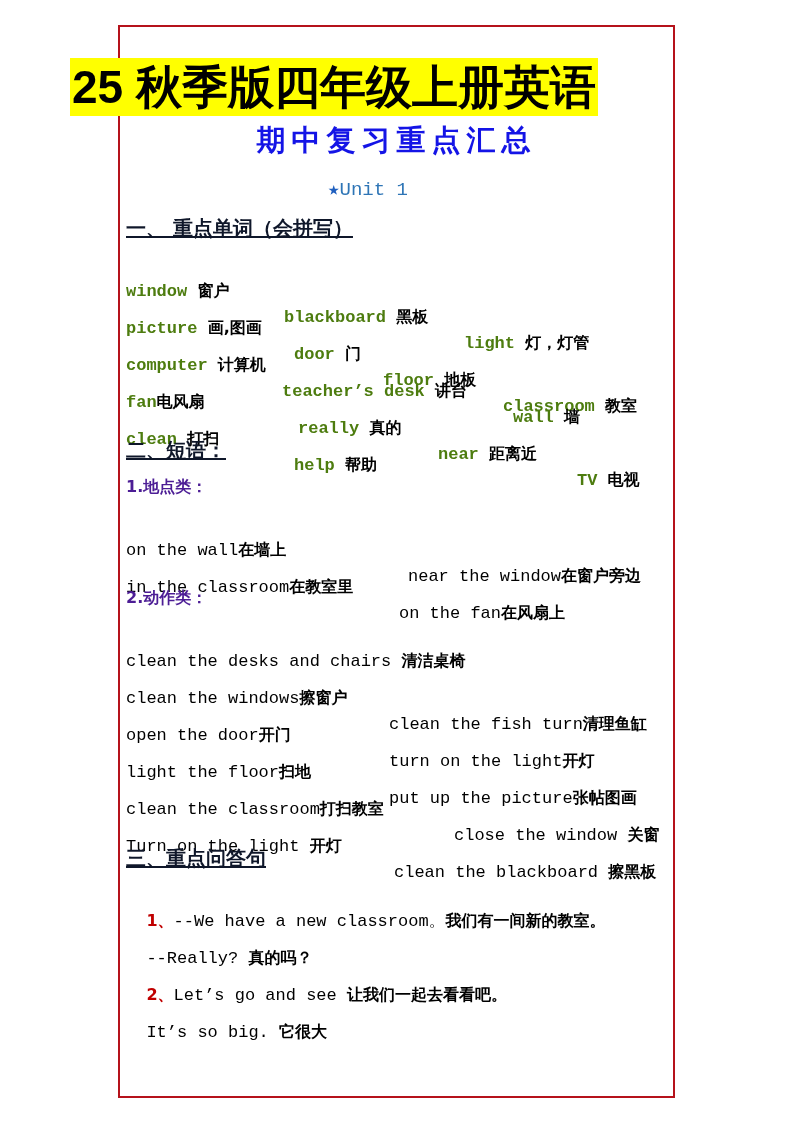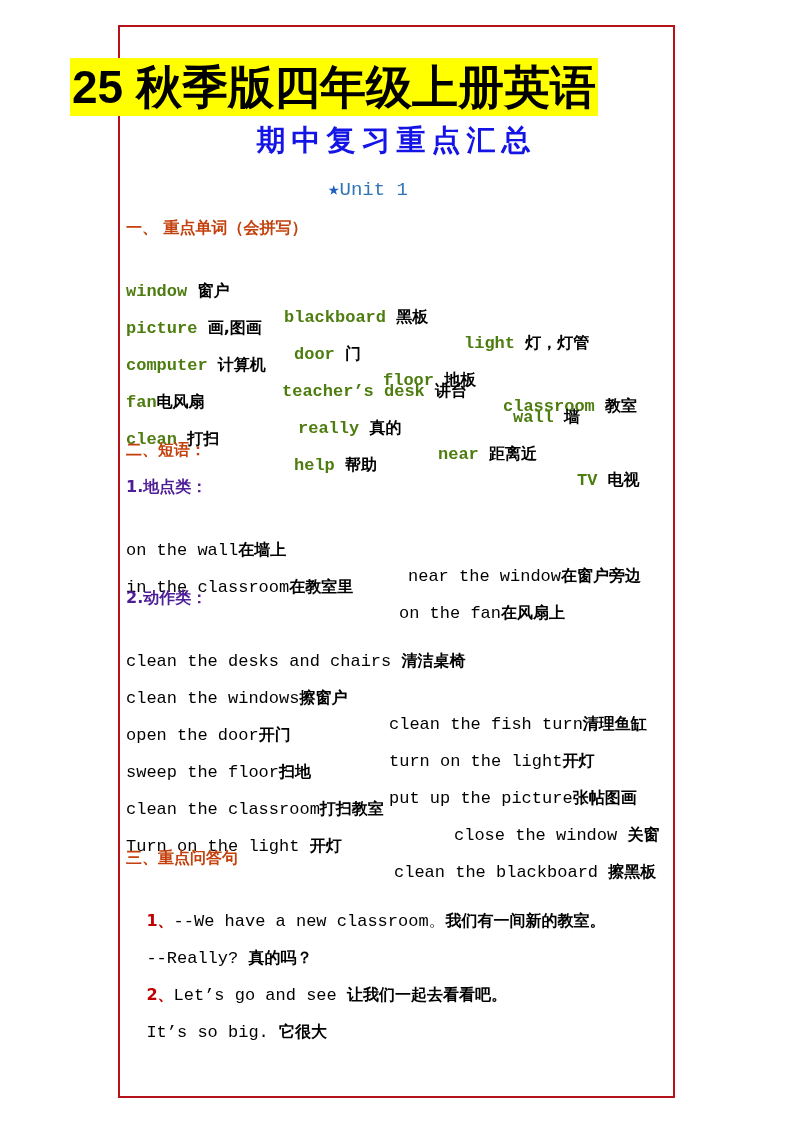--- a/index.html
+++ b/index.html
@@ -25,21 +25,21 @@
     color: #2e75b6;
   }
   .unit .star { color: #1f5fbf; }
   .line {
     position: absolute; left: 126px; white-space: pre;
     font-family: "Liberation Mono", monospace; font-size: 17px; line-height: 26px;
     color: #000; font-weight: bold;
   }
   .line .en { font-weight: normal; }
   .red { color: #c00000; }
-  .purple { color: #c2410c; font-family: "DejaVu Sans", sans-serif; font-weight: bold; font-size: 16px; }
+  .purple { color: #0f172a; font-family: "DejaVu Sans", sans-serif; font-weight: bold; font-size: 20px; text-decoration: underline; }
   .heading-red { color: #4c1d95; font-family: "DejaVu Sans", sans-serif; font-weight: bold; font-size: 16px; }
   .vocab .en { color: #4d7c0f; font-weight: bold; }
   .zh { font-family: "DejaVu Sans", sans-serif; font-weight: bold; font-size: 16px; }
   .cell { position: absolute; white-space: pre; }
 </style>
 </head>
 <body>
 
 <div class="page-frame"></div>
 
@@ -103,21 +103,21 @@
 </div>
 <div class="line" style="top:659px;">
   <span class="cell" style="left:0px;"><span class="en">clean the windows</span><span class="zh">擦窗户</span></span>
   <span class="cell" style="left:263px;"><span class="en">clean the fish turn</span><span class="zh">清理鱼缸</span></span>
 </div>
 <div class="line" style="top:696px;">
   <span class="cell" style="left:0px;"><span class="en">open the door</span><span class="zh">开门</span></span>
   <span class="cell" style="left:263px;"><span class="en">turn on the light</span><span class="zh">开灯</span></span>
 </div>
 <div class="line" style="top:733px;">
-  <span class="cell" style="left:0px;"><span class="en">sweep the floor</span><span class="zh">扫地</span></span>
+  <span class="cell" style="left:0px;"><span class="en">light the floor</span><span class="zh">扫地</span></span>
   <span class="cell" style="left:263px;"><span class="en">put up the picture</span><span class="zh">张帖图画</span></span>
 </div>
 <div class="line" style="top:770px;">
   <span class="cell" style="left:0px;"><span class="en">clean the classroom</span><span class="zh">打扫教室</span></span>
   <span class="cell" style="left:297px;margin-left:31px;"><span class="en">close the window</span> <span class="zh">关窗</span></span>
 </div>
 <div class="line" style="top:807px;">
   <span class="cell" style="left:0px;"><span class="en">Turn on the light</span> <span class="zh">开灯</span></span>
   <span class="cell" style="left:268px;"><span class="en">clean the blackboard</span> <span class="zh">擦黑板</span></span>
 </div>

